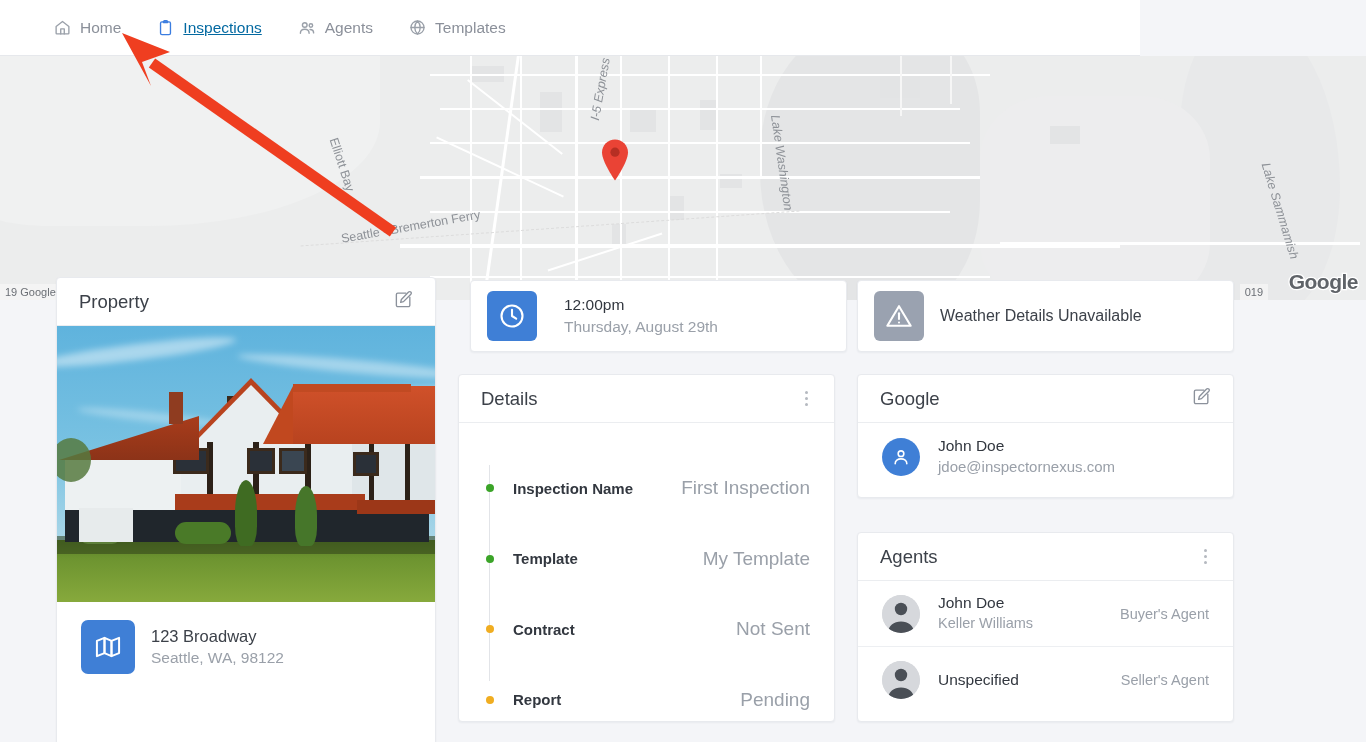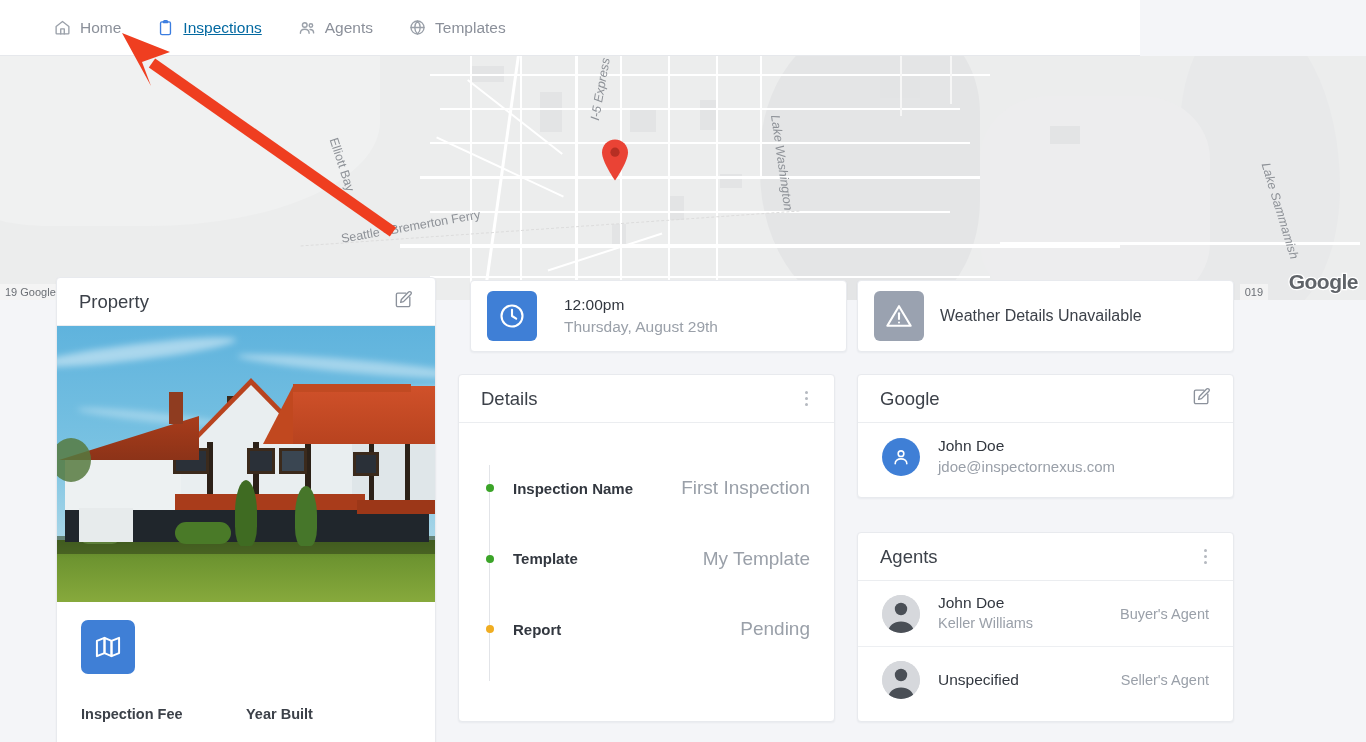--- a/index.html
+++ b/index.html
@@ -338,30 +338,26 @@
     </div>
 
     <div class="prop-addr">
       <div class="map-badge">
         <svg width="28" height="28" viewBox="0 0 24 24" fill="none" stroke="#ffffff" stroke-width="1.7" stroke-linecap="round" stroke-linejoin="round">
           <path d="M2.5 6.8 9 4.2v13L2.5 19.8z"></path>
           <path d="M9 4.2 15 6.8v13L9 17.2z"></path>
           <path d="M15 6.8 21.5 4.2v13L15 19.8z"></path>
         </svg>
       </div>
-    </div>
-
-    <div class="prop-stats">
-      <div class="stat-col">
-        <div class="stat-label">Inspection Fee</div>
-      </div>
-      <div class="stat-col">
-        <div class="stat-label">Year Built</div>
-      </div>
-    </div>
+      <div>
+        <div class="addr-line1">123 Broadway</div>
+        <div class="addr-line2">Seattle, WA, 98122</div>
+      </div>
+    </div>
+
   </div>
 
   <div class="card info-card time-card">
     <div class="icon-tile tile-blue">
       <svg width="28" height="28" viewBox="0 0 24 24" fill="none" stroke="#ffffff" stroke-width="1.8" stroke-linecap="round" stroke-linejoin="round">
         <circle cx="12" cy="12" r="9"></circle>
         <path d="M12 6.6V12l3.6 2.3"></path>
       </svg>
     </div>
     <div>
@@ -398,20 +394,25 @@
         <span class="detail-label">Inspection Name</span>
         <span class="detail-value">First Inspection</span>
       </div>
 
       <div class="detail-row">
         <span class="detail-dot" style="background:#3ba428;"></span>
         <span class="detail-label">Template</span>
         <span class="detail-value">My Template</span>
       </div>
 
+      <div class="detail-row">
+        <span class="detail-dot" style="background:#f0ad21;"></span>
+        <span class="detail-label">Contract</span>
+        <span class="detail-value">Not Sent</span>
+      </div>
 
       <div class="detail-row">
         <span class="detail-dot" style="background:#f0ad21;"></span>
         <span class="detail-label">Report</span>
         <span class="detail-value">Pending</span>
       </div>
     </div>
   </div>
 
   <div class="card client-card">

